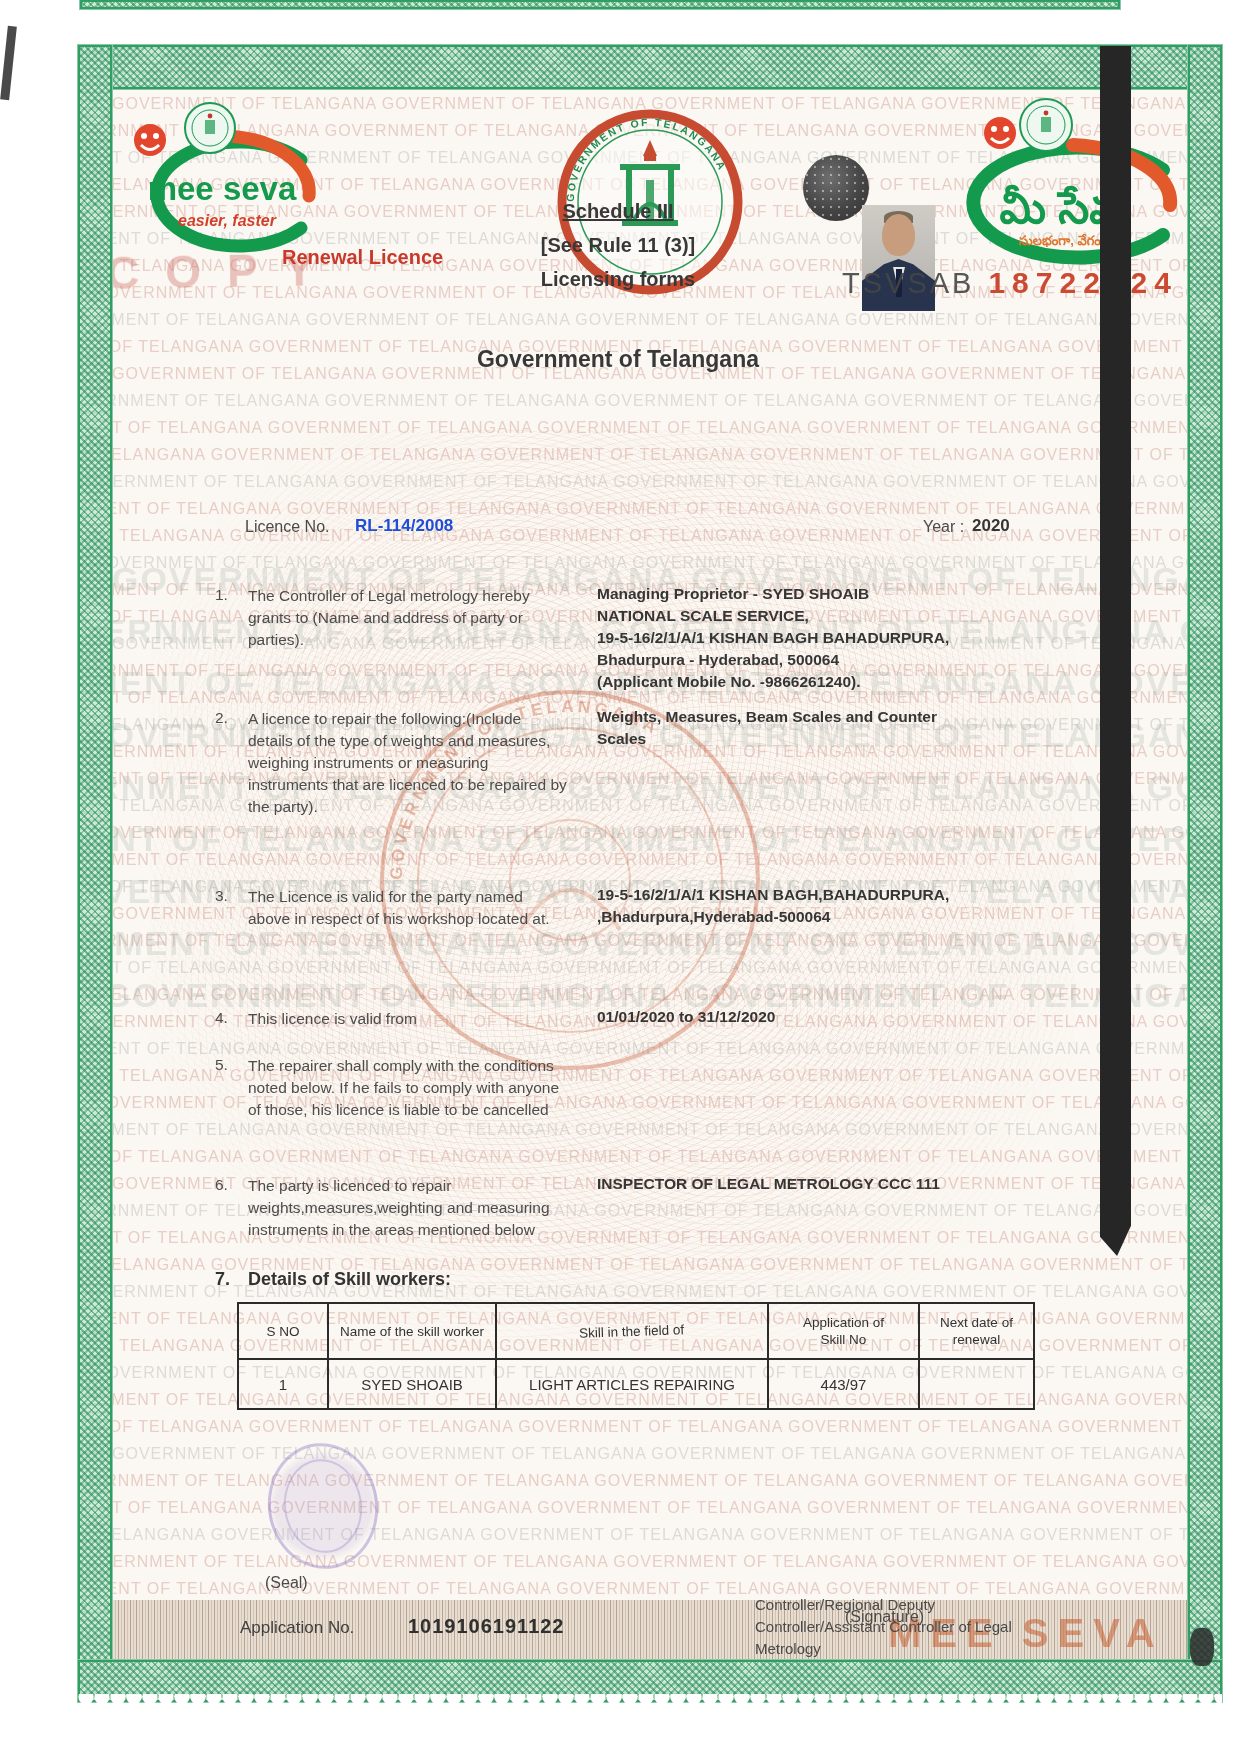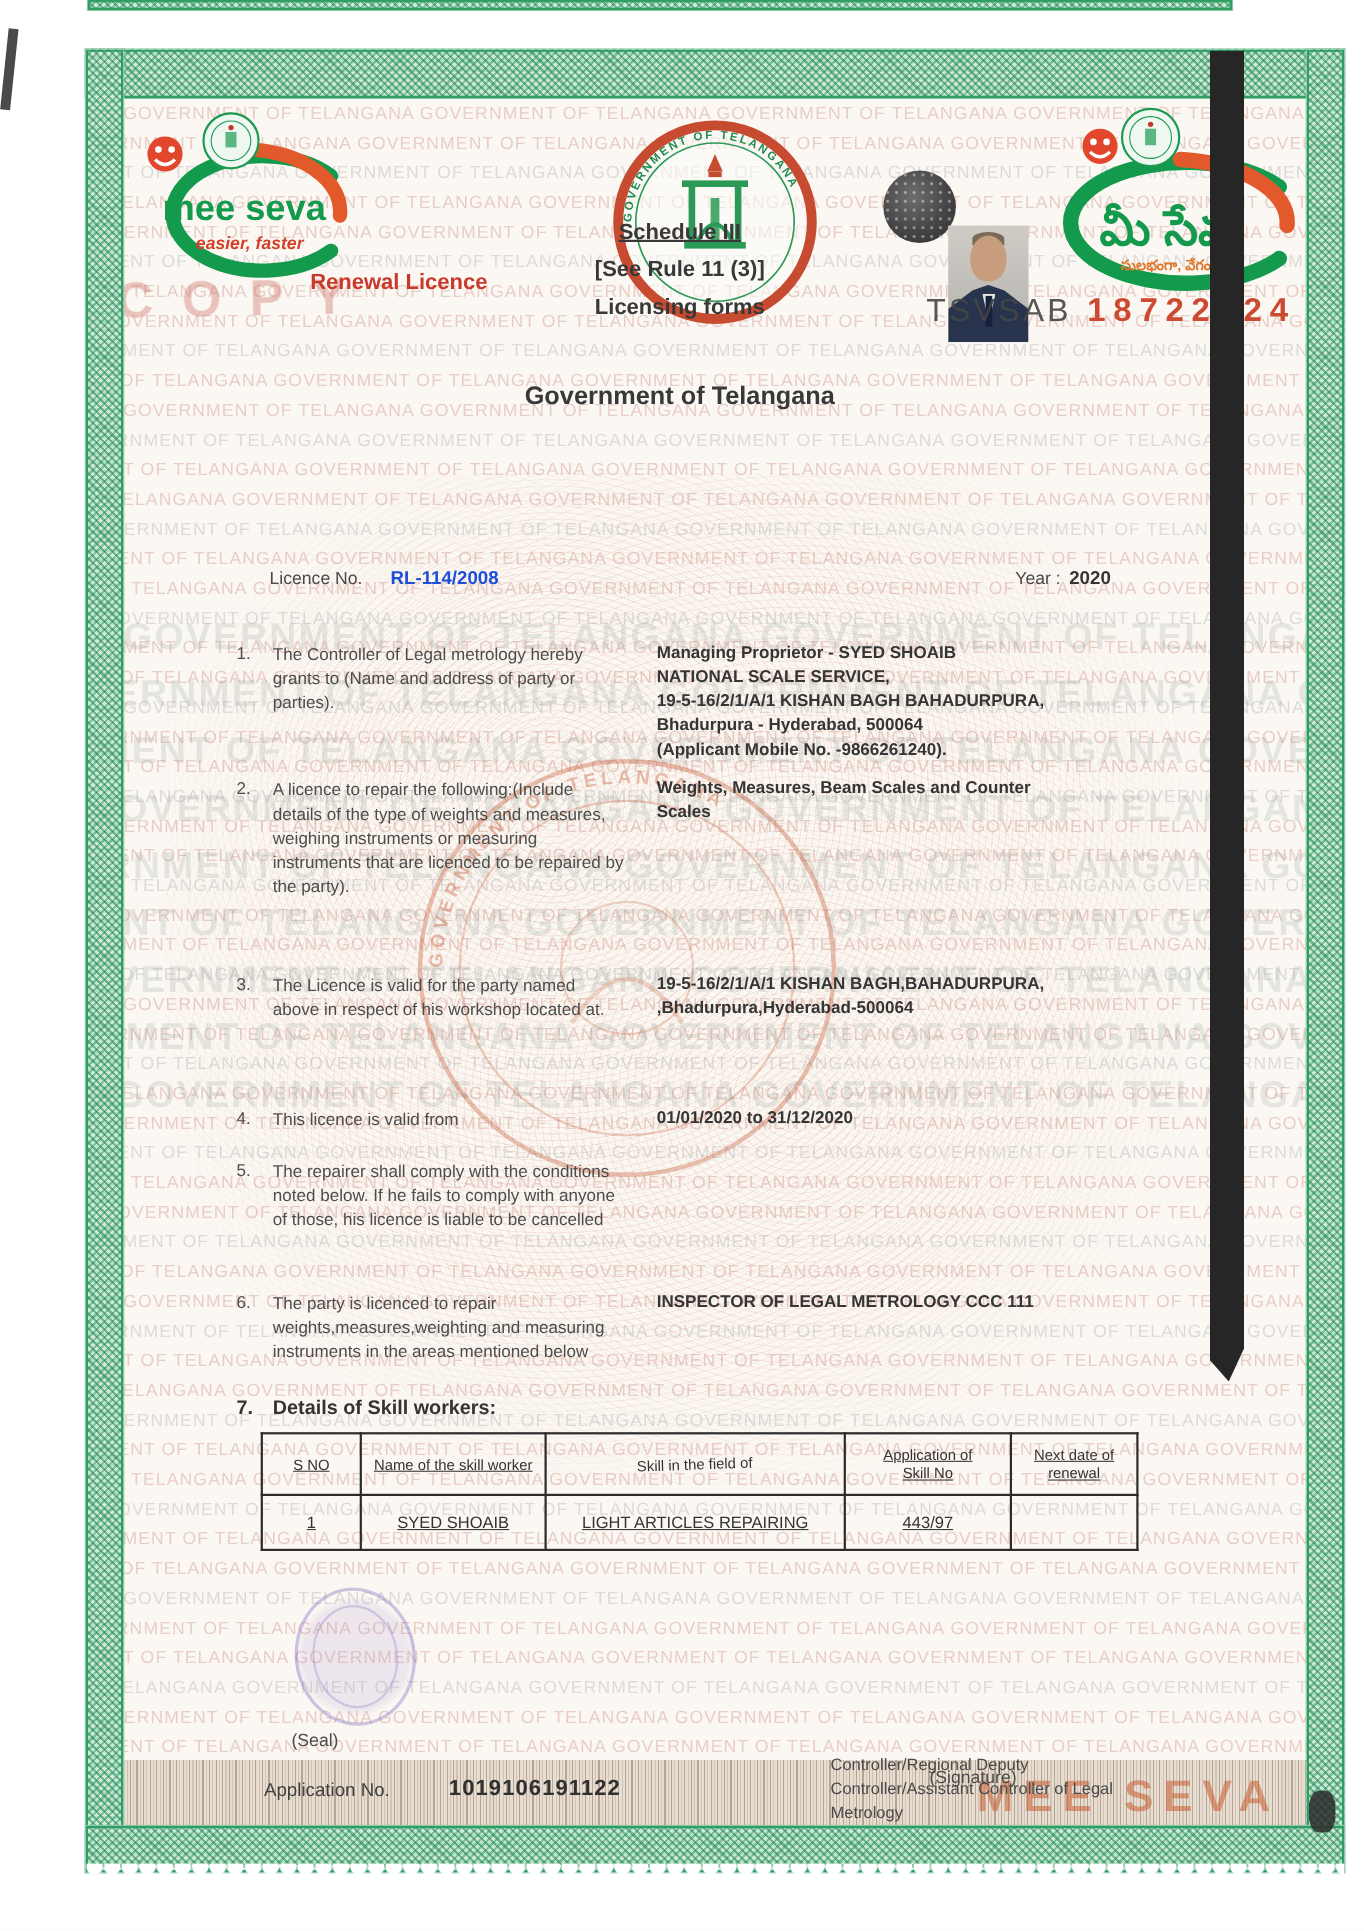--- a/index.html
+++ b/index.html
@@ -312,21 +312,21 @@
 weights,measures,weighting and measuring
 instruments in the areas mentioned below</div>
     <div class="clause-value pre">INSPECTOR OF LEGAL METROLOGY CCC 111</div>
   </div>
 
   <div class="abs" style="left:215px;top:1268px;width:845px;z-index:10;">
     <span class="clause-num" style="font-size:18px;font-weight:700;color:#333;">7.</span>
     <div class="clause-text" style="font-size:18px;font-weight:700;color:#333;width:500px;">Details of Skill workers:</div>
   </div>
 
-  <table class="skill abs" style="left:237px;top:1302px;width:796px;z-index:10;text-decoration:underline;">
+  <table class="skill abs" style="left:237px;top:1302px;width:796px;z-index:10;">
     <colgroup>
         <col style="width:90px">
         <col style="width:168px">
         <col style="width:272px">
               <col style="width:151px">
         <col style="width:115px">
       </colgroup>
     <tbody>
         <tr>
       <th>S NO</th>

